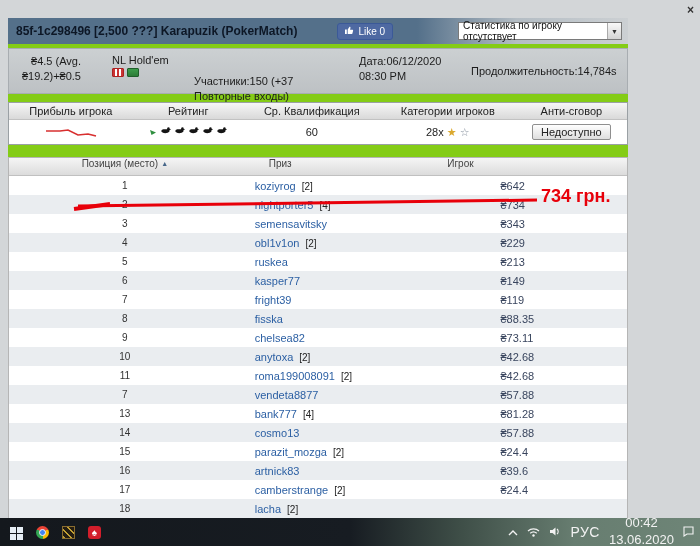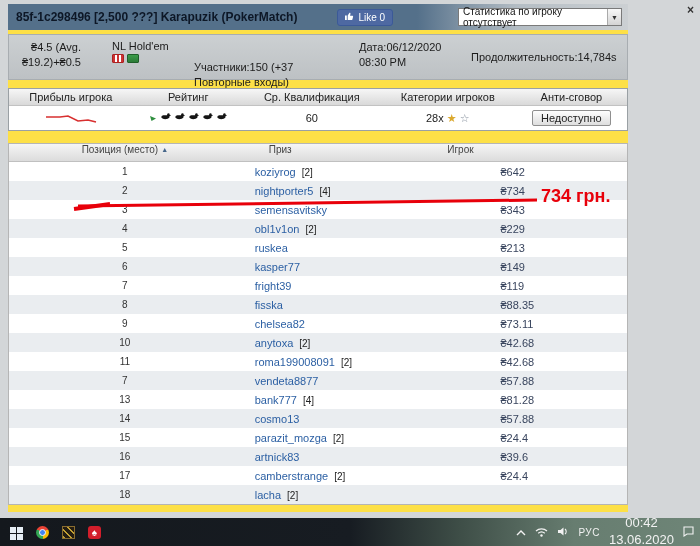--- a/index.html
+++ b/index.html
@@ -2,21 +2,21 @@
 <html><head>
 <meta charset="utf-8">
 <style>
   * { margin:0; padding:0; box-sizing:border-box; }
   html,body { width:700px; height:546px; }
   body { font-family:"Liberation Sans","DejaVu Sans",sans-serif; }
   .canvas { position:relative; width:700px; height:546px; background:#d3d6d8; overflow:hidden; }
 
   .close-x { position:absolute; top:3px; right:6px; font-size:12px; font-weight:bold; color:#333; cursor:pointer; }
 
-  .content { position:absolute; left:8px; top:4px; width:620px; height:508px; background:#fde047; }
+  .content { position:absolute; left:8px; top:18px; width:620px; height:508px; background:#84cc16; }
 
   
   .titlebar { height:26px; display:flex; align-items:center; padding:0 6px 0 8px;
     background:linear-gradient(90deg,#54708a 0%,#54708a 66%,#b4bdc4 82%,#ccd0d3 100%); }
   .title { font-size:12px; font-weight:bold; color:#0d1726; white-space:nowrap; }
   .like-btn { margin-left:40px; background:#4e69a2; border:1px solid #3b5998; color:#fff;
     font-size:10px; border-radius:3px; height:17px; display:flex; align-items:center; gap:4px;
     padding:0 7px; cursor:pointer; white-space:nowrap; }
   .dropdown { margin-left:auto; width:164px; height:18px; background:#fff; border:1px solid #7a7a7a;
     display:flex; align-items:center; justify-content:space-between; font-size:10px; color:#111;
@@ -86,21 +86,21 @@
   .tb-icon { width:13px; height:13px; position:relative; cursor:pointer; }
   .chrome { border-radius:50%;
     background:conic-gradient(from -60deg,#ea4335 0 120deg,#fbbc05 120deg 240deg,#34a853 240deg 360deg); }
   .chrome .core { position:absolute; left:3px; top:3px; width:7px; height:7px; background:#4285f4;
     border:1px solid #f5f5f5; border-radius:50%; }
   .goldapp { background-color:#241d12; border:1px solid #8a6d2f;
     background-image:repeating-linear-gradient(45deg,rgba(212,175,55,.9) 0 2px,transparent 2px 5px); }
   .stars { background:#d21e2b; border-radius:3px; color:#fff; font-size:10px; line-height:13px; text-align:center; }
   .tb-tray { margin-left:auto; display:flex; align-items:center; gap:9px; }
   .tb-tray svg, .tb-tray span { cursor:pointer; }
-  .lang { font-size:10px; letter-spacing:.5px; }
+  .lang { font-size:14px; letter-spacing:.5px; }
   .clock { font-size:13px; line-height:1.3; text-align:center; cursor:pointer; }
 </style>
 </head>
 <body>
 
 <div class="canvas">
 
   <div class="close-x">×</div>
 
   <div class="content">

